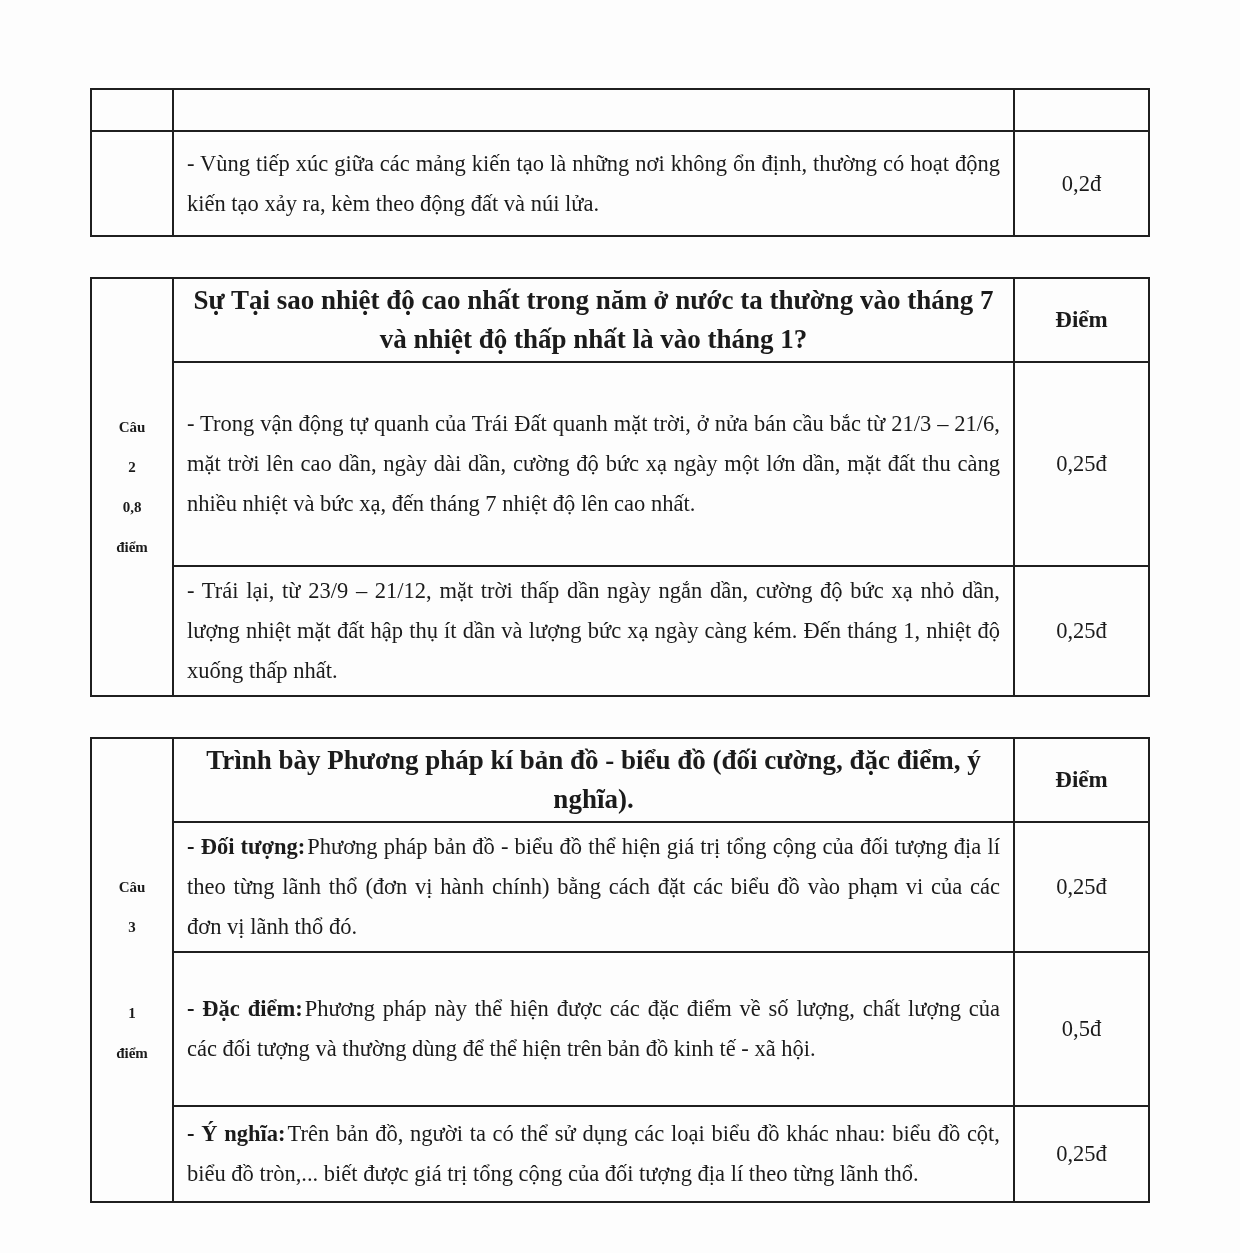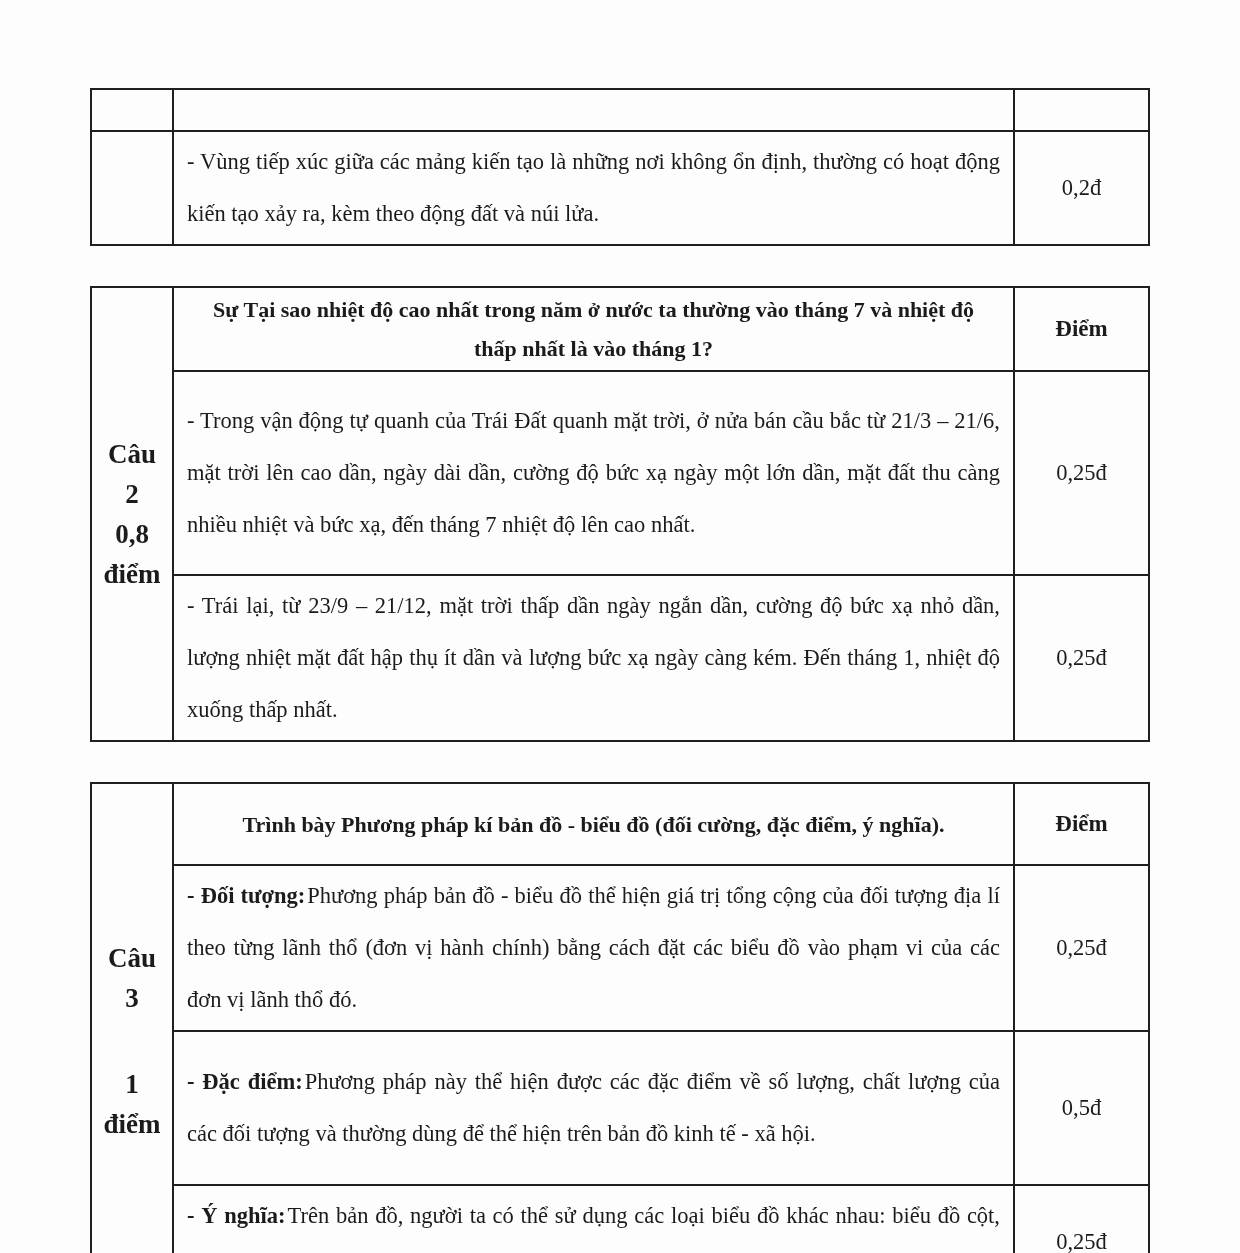--- a/index.html
+++ b/index.html
@@ -31,43 +31,43 @@
   td {
     border: 2px solid #1f1f1f;
     vertical-align: middle;
     padding: 9px;
     overflow: hidden;
   }
   .content-cell {
     padding: 4px 13px;
     text-align: justify;
     font-size: 22.5px;
-    line-height: 52px;
+    line-height: 40px;
   }
   .question-cell {
     padding: 2px 16px;
     text-align: center;
     font-weight: bold;
-    font-size: 22px;
+    font-size: 27px;
     line-height: 39px;
   }
   .points-cell {
     text-align: center;
     font-size: 22.5px;
     line-height: 26px;
   }
   .points-header-cell {
     text-align: center;
     font-weight: bold;
     font-size: 23px;
   }
   .label-cell {
     text-align: center;
     font-weight: bold;
-    font-size: 27px;
+    font-size: 15px;
     line-height: 40px;
   }
   .label-spacer { height: 46px; }
   .lead { font-weight: bold; margin-right: 2px; }
 </style>
 </head>
 <body>
 
 <div class="doc">
 

